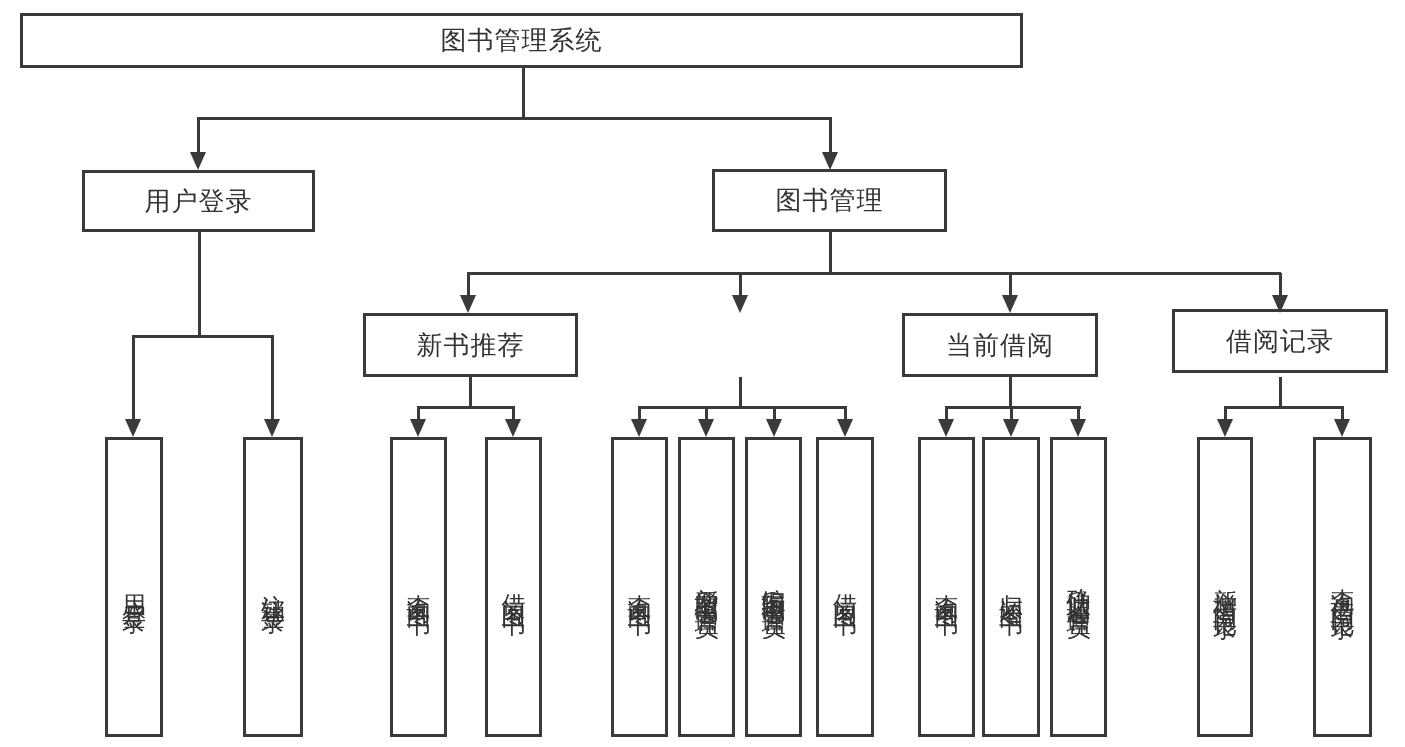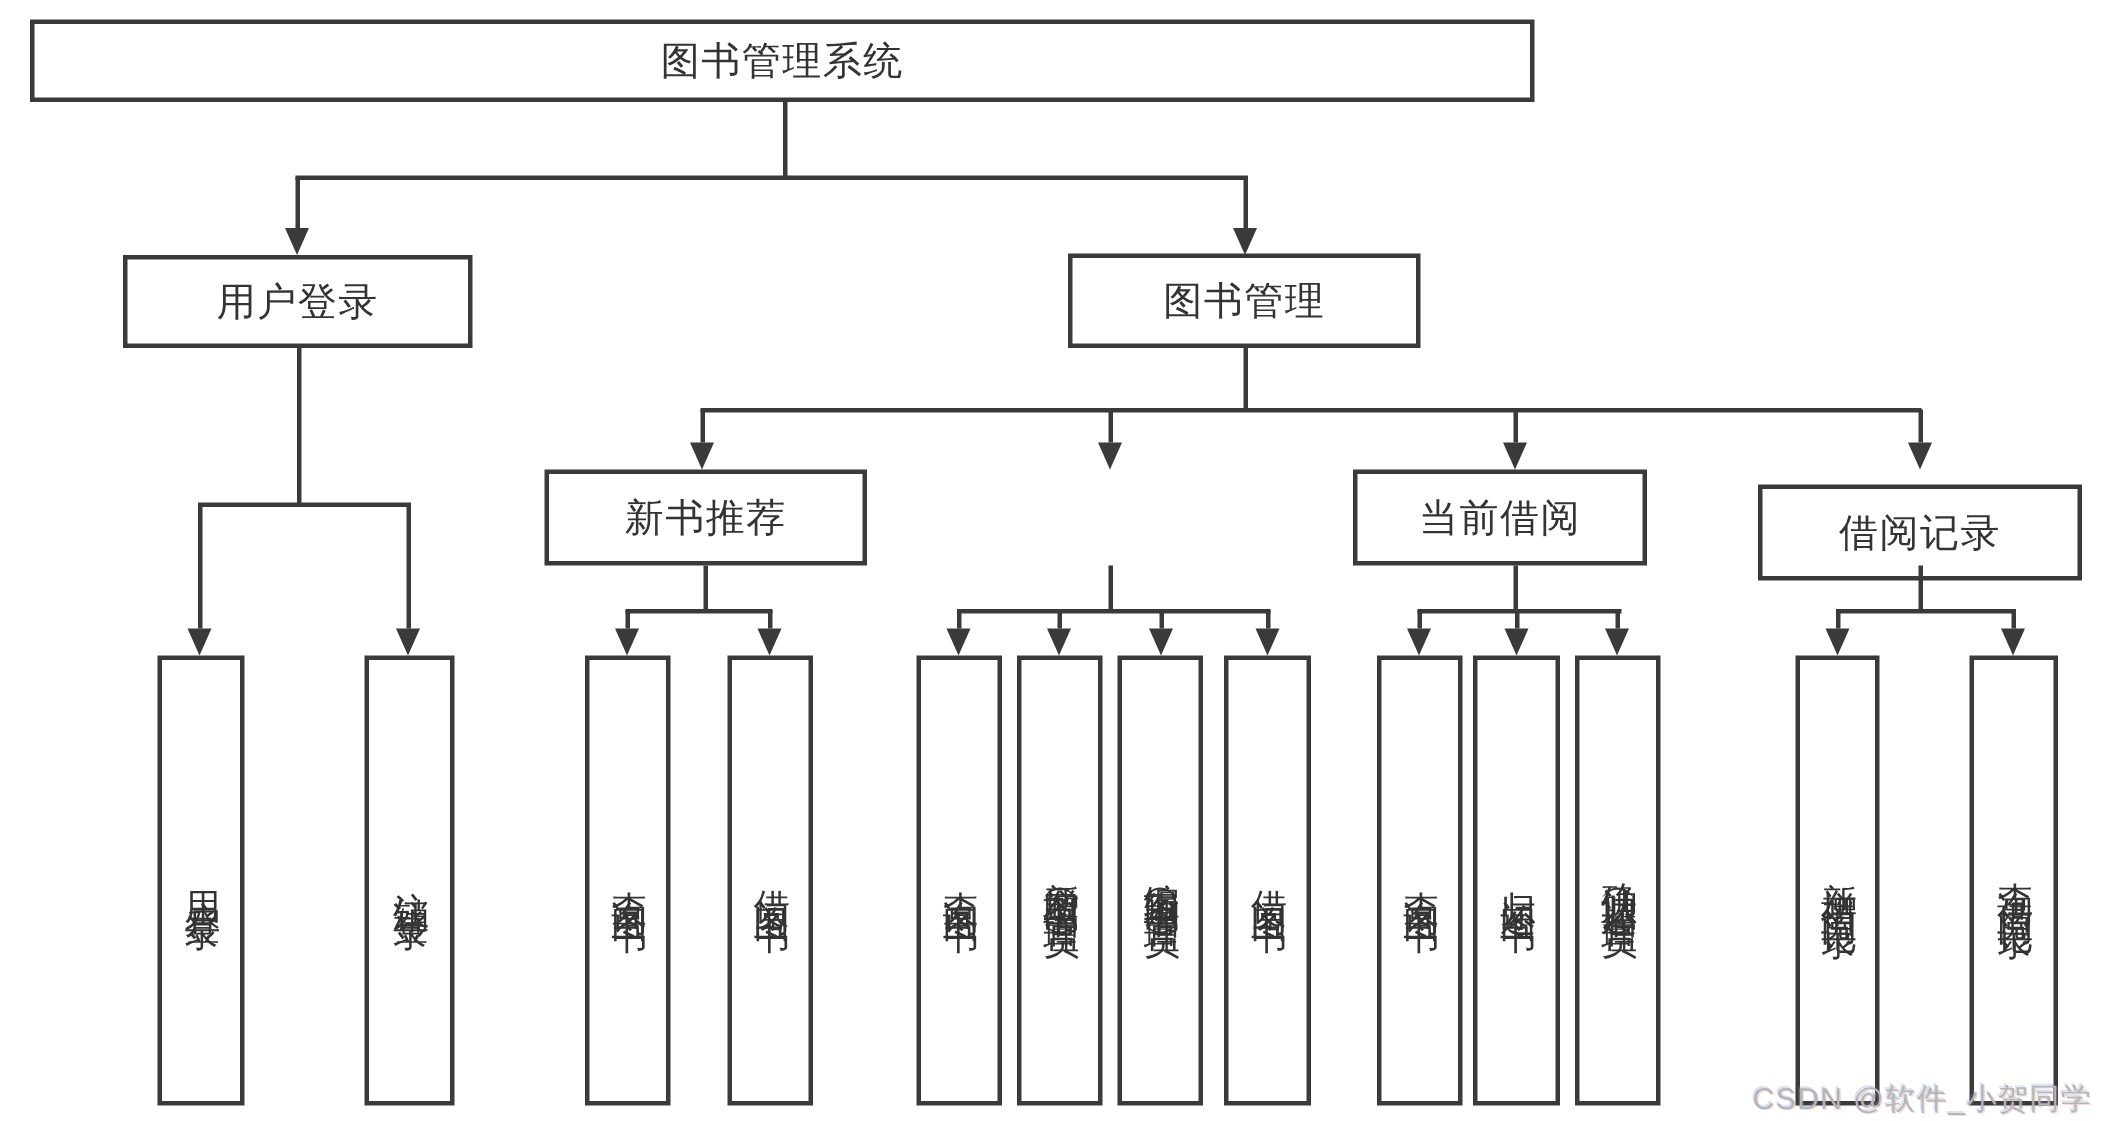--- a/index.html
+++ b/index.html
@@ -61,21 +61,21 @@
   <div class="box hbox" style="left:712px;top:169px;width:235px;height:63px">
     <span>图书管理</span>
   </div>
 
   <div class="box hbox" style="left:363px;top:313px;width:215px;height:64px">
     <span>新书推荐</span>
   </div>
   <div class="box hbox" style="left:902px;top:313px;width:196px;height:64px">
     <span>当前借阅</span>
   </div>
-  <div class="box hbox" style="left:1172px;top:323px;width:216px;height:64px">
+  <div class="box hbox" style="left:1172px;top:309px;width:216px;height:64px">
     <span>借阅记录</span>
   </div>
 
   <div class="box vbox" style="left:105px;top:437px;width:58px;height:300px">
     <span>用户登录</span>
   </div>
   <div class="box vbox" style="left:243px;top:437px;width:60px;height:300px">
     <span>注销登录</span>
   </div>
 
@@ -165,15 +165,14 @@
   <div class="arrowhead" style="left:631px;top:419px"></div>
   <div class="arrowhead" style="left:698px;top:419px"></div>
   <div class="arrowhead" style="left:766px;top:419px"></div>
   <div class="arrowhead" style="left:837px;top:419px"></div>
   <div class="arrowhead" style="left:938px;top:419px"></div>
   <div class="arrowhead" style="left:1003px;top:419px"></div>
   <div class="arrowhead" style="left:1070px;top:419px"></div>
   <div class="arrowhead" style="left:1217px;top:419px"></div>
   <div class="arrowhead" style="left:1334px;top:419px"></div>
 
-  <div class="watermark">CSDN @软件_小贺同学</div>
 
 </div>
 
 </body></html>

